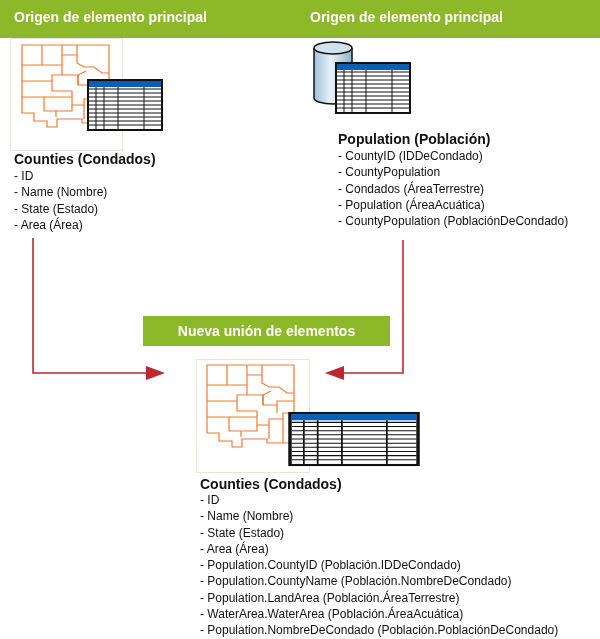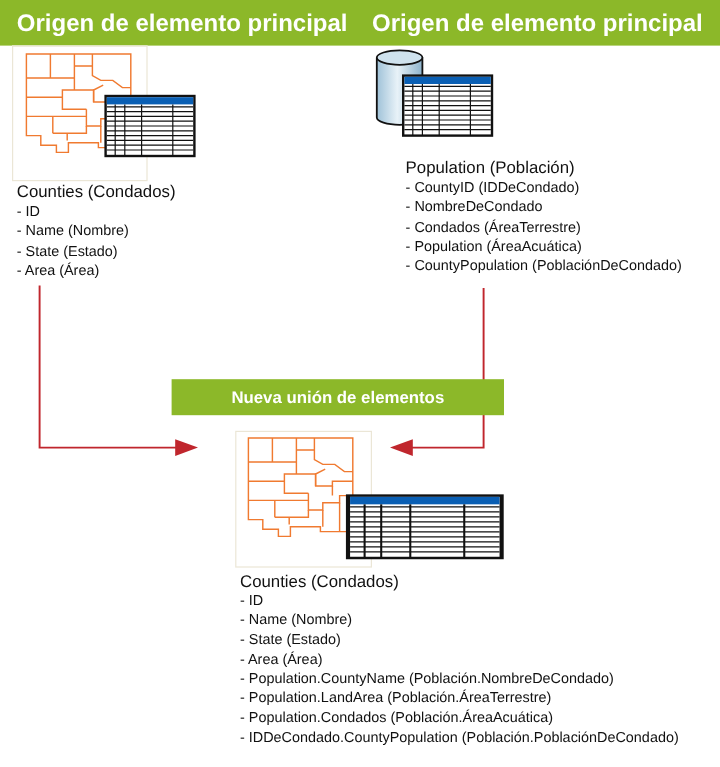--- a/index.html
+++ b/index.html
@@ -1,24 +1,24 @@
 <!DOCTYPE html>
 <html><head>
 <meta charset="utf-8">
 <style>
   html, body { margin: 0; padding: 0; background: #ffffff; }
   body { width: 600px; height: 639px; position: relative; overflow: hidden;
          font-family: "Liberation Sans", sans-serif; color: #111; }
   .header-bar { position: absolute; left: 0; top: 0; width: 600px; height: 38px; background: #8cb829; }
-  .header-label { position: absolute; top: 9px; color: #fff; font-weight: bold; font-size: 20px; }
+  .header-label { position: absolute; top: 9px; color: #fff; font-weight: bold; font-size: 14px; }
   .img-frame { position: absolute; border: 1px solid #ebe6d6; background: #fff; box-sizing: border-box; }
-  .block-title { position: absolute; font-weight: normal; font-size: 14px; white-space: nowrap; }
+  .block-title { position: absolute; font-weight: bold; font-size: 14px; white-space: nowrap; }
   .field-list { position: absolute; margin: 0; padding: 0; list-style: none; font-size: 12px; line-height: 16.3px; white-space: nowrap; }
   .field-list li::before { content: "- "; }
-  .join-box { position: absolute; left: 143px; top: 316px; width: 277px; height: 30px; background: #8cb829;
+  .join-box { position: absolute; left: 143px; top: 316px; width: 247px; height: 30px; background: #8cb829;
               color: #fff; font-weight: bold; font-size: 14px; text-align: center; line-height: 30px; }
   svg { position: absolute; left: 0; top: 0; }
 </style>
 </head>
 <body>
 
 <div class="header-bar">
   <span class="header-label" style="left:14px;">Origen de elemento principal</span>
   <span class="header-label" style="left:310px;">Origen de elemento principal</span>
 </div>
@@ -103,31 +103,32 @@
 <ul class="field-list" style="left:14px;top:168px;">
   <li>ID</li>
   <li>Name (Nombre)</li>
   <li>State (Estado)</li>
   <li>Area (Área)</li>
 </ul>
 
 <div class="block-title" style="left:338px;top:131px;">Population (Población)</div>
 <ul class="field-list" style="left:338px;top:148px;">
   <li>CountyID (IDDeCondado)</li>
-  <li>NombreDeCondado</li>
+  <li>CountyPopulation</li>
   <li>Condados (ÁreaTerrestre)</li>
   <li>Population (ÁreaAcuática)</li>
   <li>CountyPopulation (PoblaciónDeCondado)</li>
 </ul>
 
 <div class="join-box">Nueva unión de elementos</div>
 
 <div class="block-title" style="left:200px;top:476px;">Counties (Condados)</div>
 <ul class="field-list" style="left:200px;top:492px;">
   <li>ID</li>
   <li>Name (Nombre)</li>
   <li>State (Estado)</li>
   <li>Area (Área)</li>
+  <li>Population.CountyID (Población.IDDeCondado)</li>
   <li>Population.CountyName (Población.NombreDeCondado)</li>
   <li>Population.LandArea (Población.ÁreaTerrestre)</li>
-  <li>Population.Condados (Población.ÁreaAcuática)</li>
-  <li>IDDeCondado.CountyPopulation (Población.PoblaciónDeCondado)</li>
+  <li>WaterArea.WaterArea (Población.ÁreaAcuática)</li>
+  <li>Population.NombreDeCondado (Población.PoblaciónDeCondado)</li>
 </ul>
 
 </body></html>

